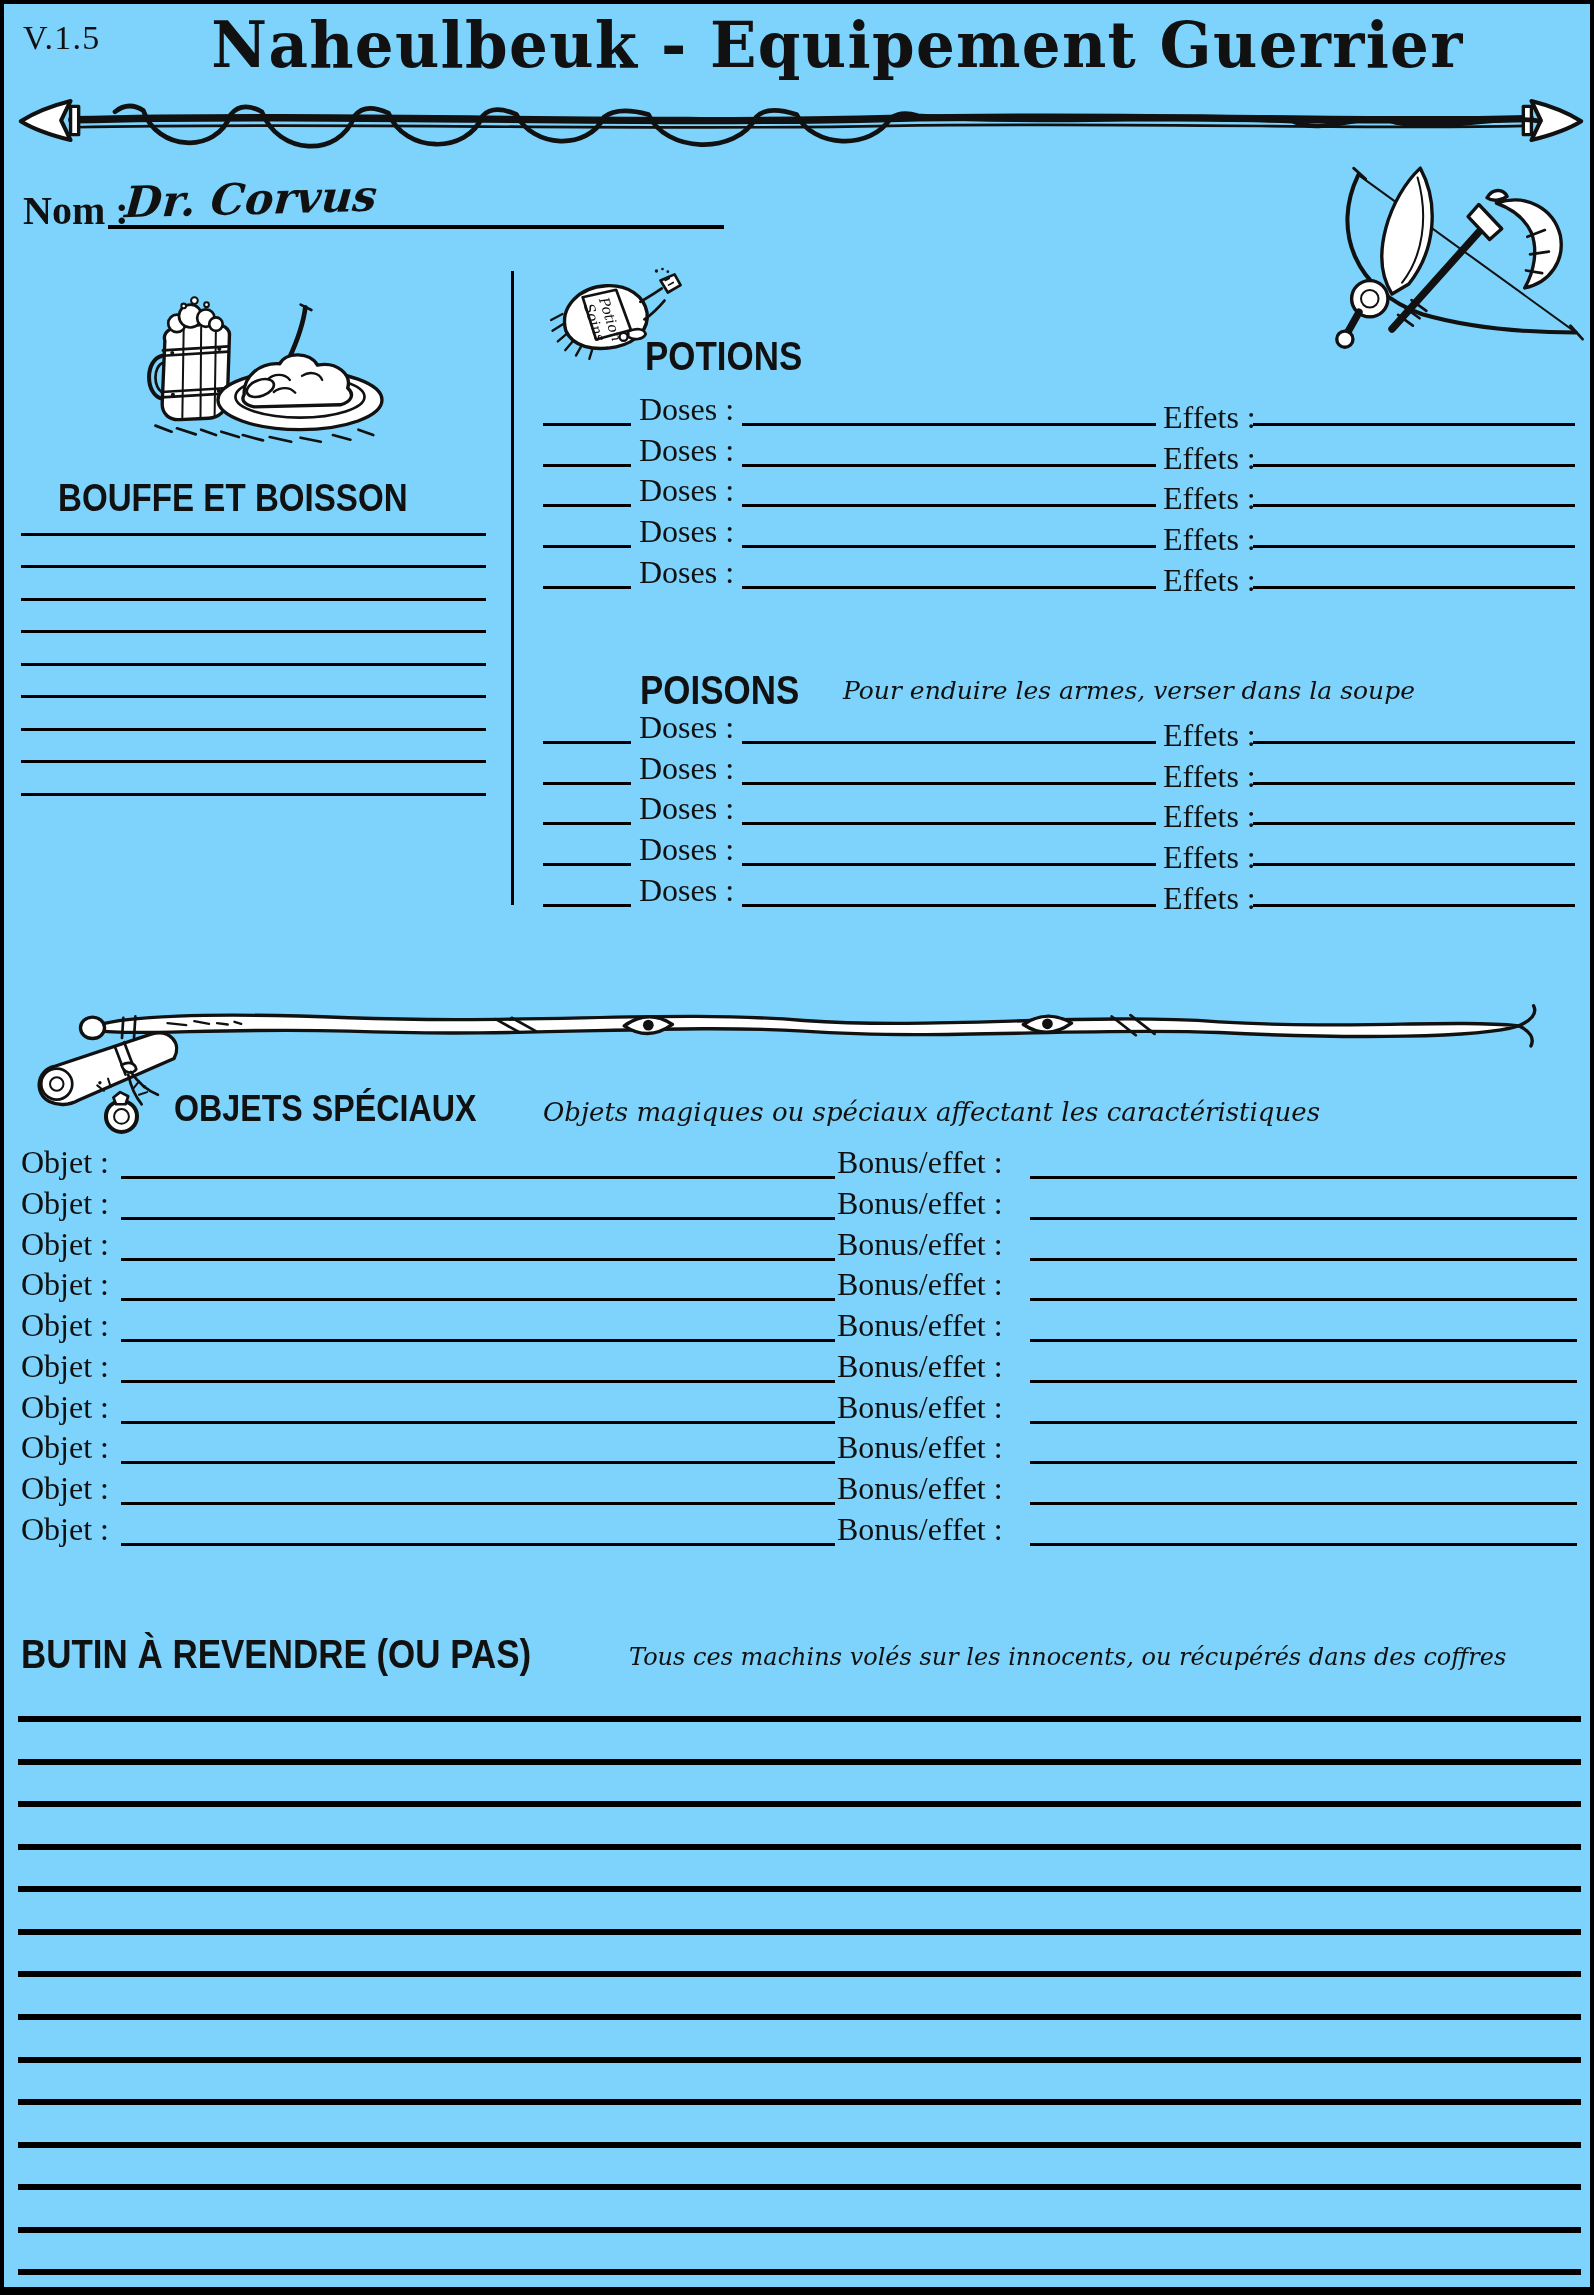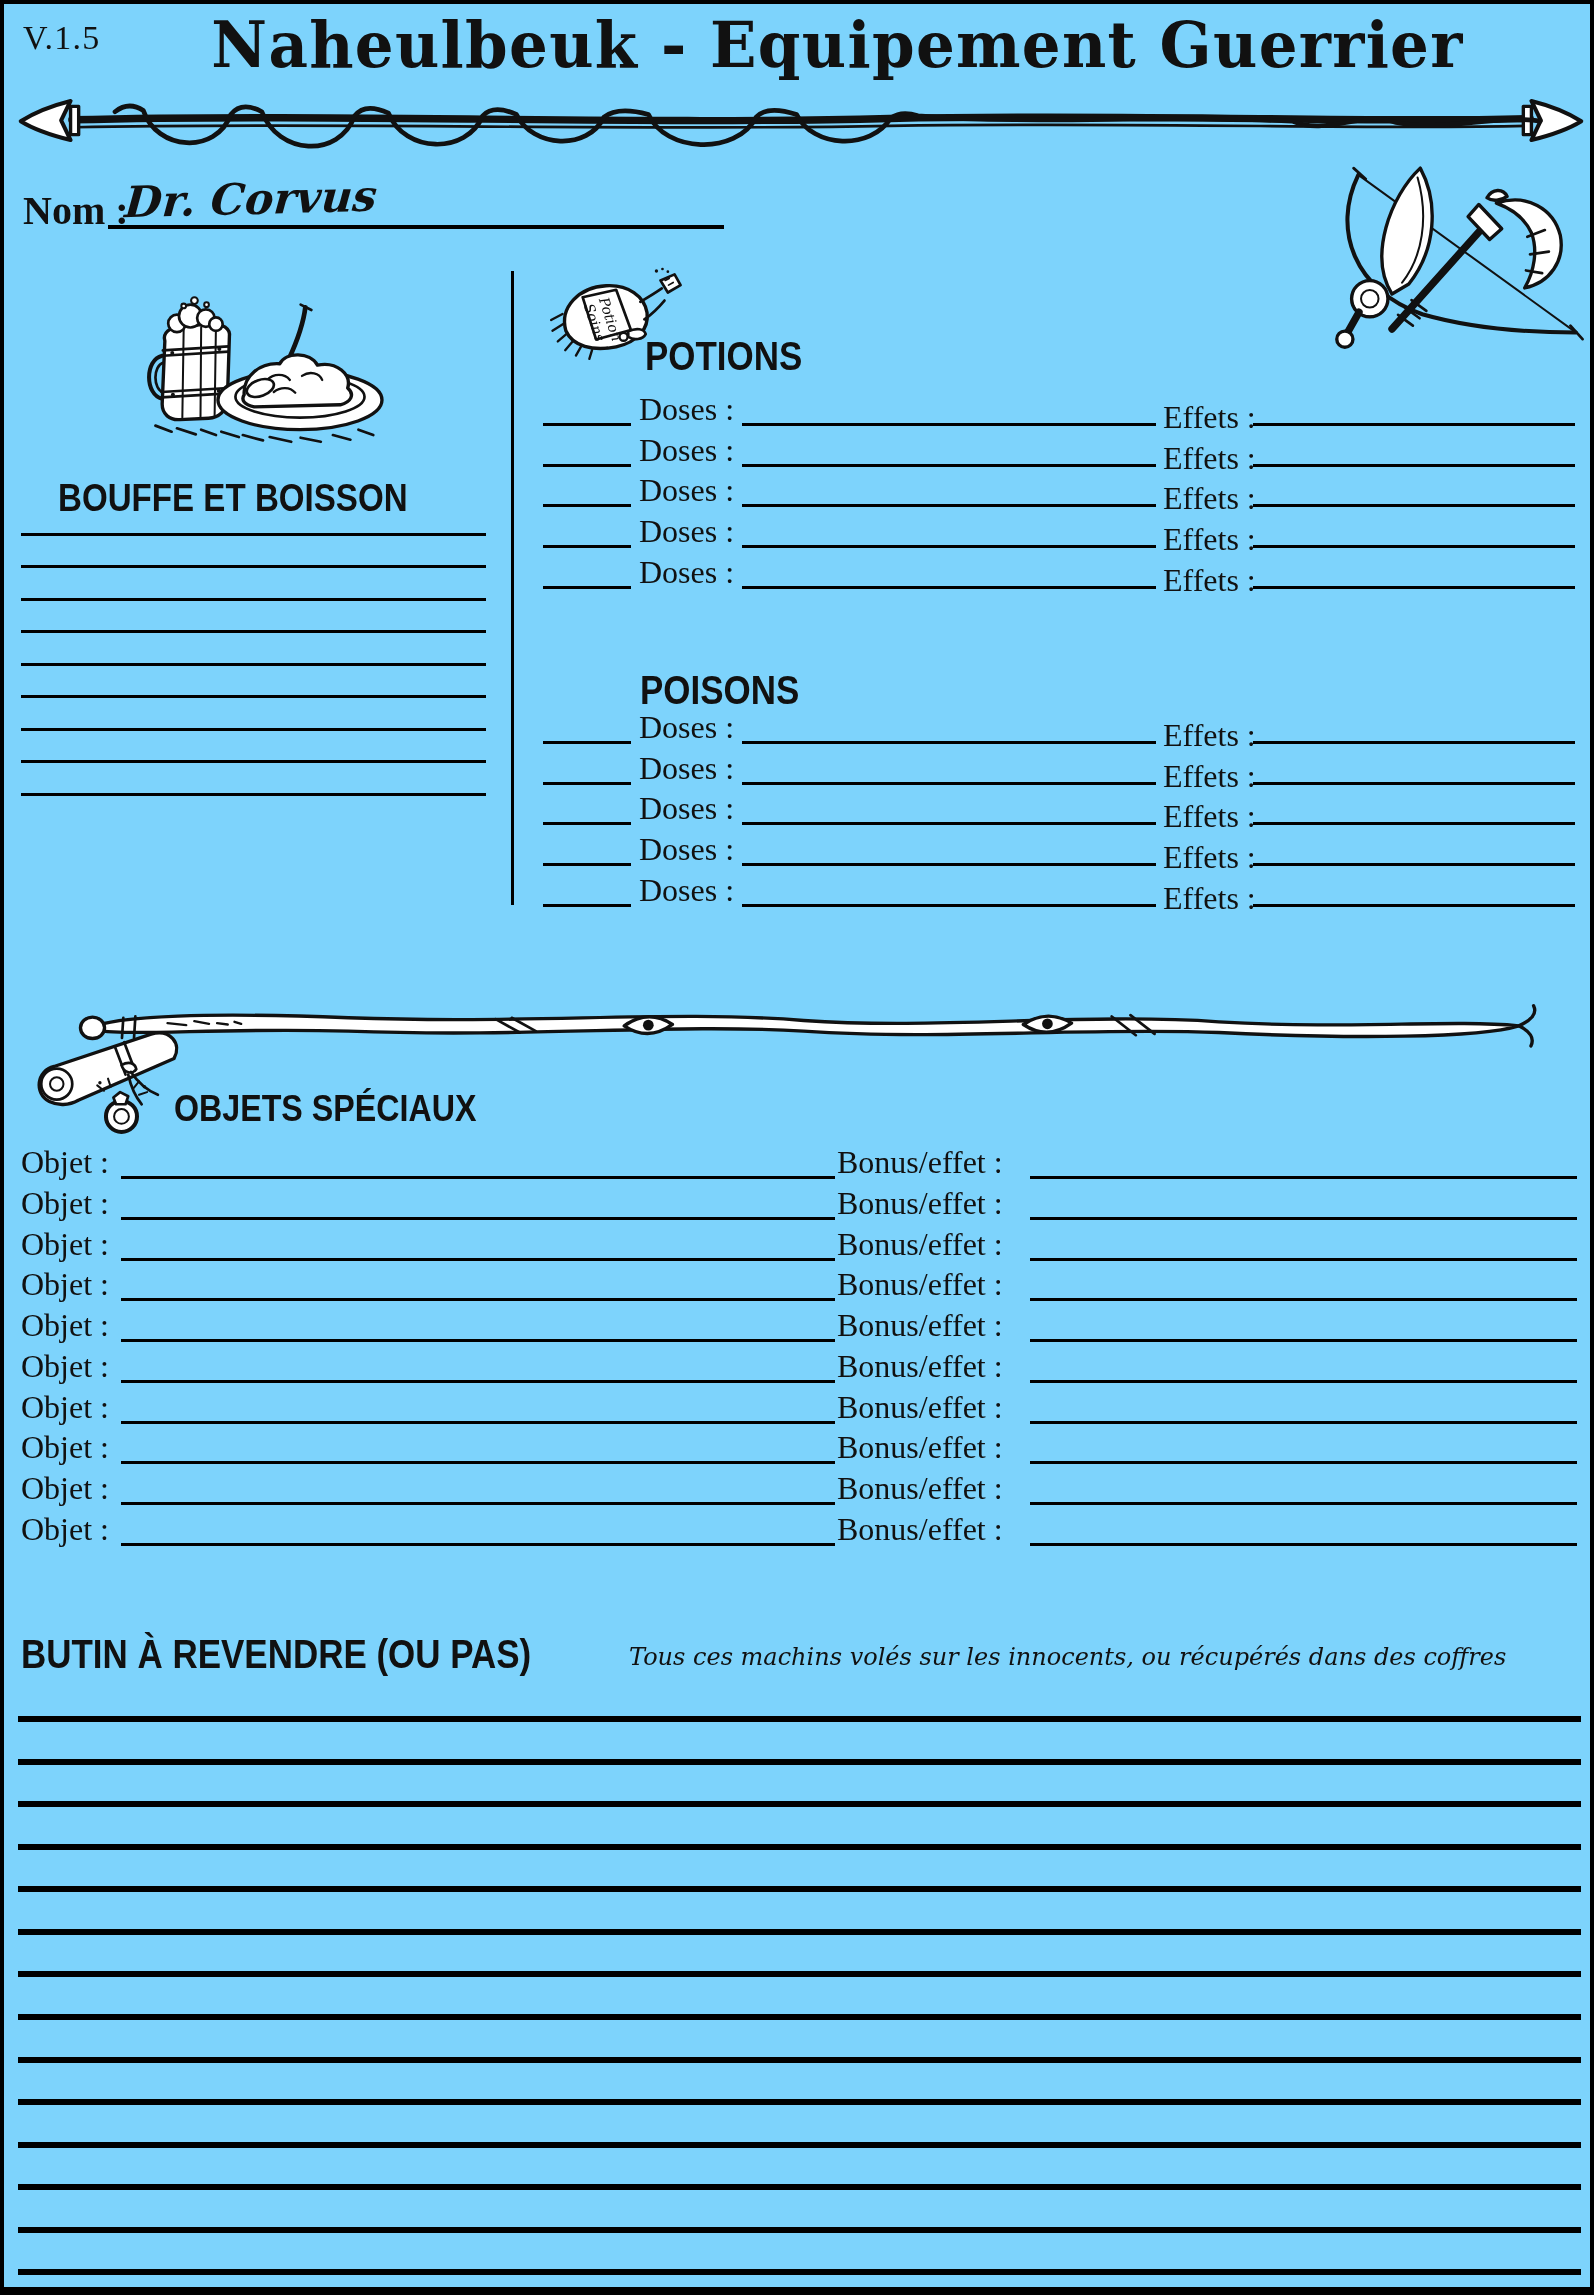--- a/index.html
+++ b/index.html
@@ -205,20 +205,21 @@
       <div class="row" style="top: 163px;">
         <div class="u shortline"></div>
         <span class="lbl doses">Doses :</span>
         <div class="u midline"></div>
         <span class="lbl effets">Effets :</span>
         <div class="u endline"></div>
       </div>
     </div>
 
   <div class="header poisons-title">POISONS</div>
+  <div class="subtitle poisons-subtitle">Pour enduire les armes, verser dans la soupe</div>
   <div class="dose-rows poison-rows">
       <div class="row" style="top: 0px;">
         <div class="u shortline"></div>
         <span class="lbl doses">Doses :</span>
         <div class="u midline"></div>
         <span class="lbl effets">Effets :</span>
         <div class="u endline"></div>
       </div>
       <div class="row" style="top: 41px;">
         <div class="u shortline"></div>
@@ -273,20 +274,21 @@
     <path class="ink" stroke-width="4" d="M166,74 C178,92 192,102 206,108 M162,78 C166,96 172,110 182,122"></path>
     <circle class="inkfill" stroke-width="6" cx="152" cy="140" r="23"></circle>
     <circle class="inkfill" stroke-width="3" cx="152" cy="140" r="11"></circle>
     <path class="inkfill" stroke-width="4" d="M140,112 L150,104 L162,110 L158,122 L144,122 Z"></path>
     <path class="ink" stroke-width="3" d="M126,102 l-10,-8 M136,96 l-4,-12 M170,98 l8,-10 M178,108 l12,-4"></path>
     <circle cx="120" cy="90" r="2.5" fill="#111"></circle>
       <circle cx="186" cy="96" r="2.5" fill="#111"></circle>
   </svg>
 
   <div class="header objets-title">OBJETS SPÉCIAUX</div>
+  <div class="subtitle objets-subtitle">Objets magiques ou spéciaux affectant les caractéristiques</div>
   <div class="objet-rows">
       <div class="row" style="top: 0px;">
         <span class="lbl objet">Objet :</span>
         <div class="u objline"></div>
         <span class="lbl bonus">Bonus/effet :</span>
         <div class="u bonusline"></div>
       </div>
       <div class="row" style="top: 41px;">
         <span class="lbl objet">Objet :</span>
         <div class="u objline"></div>

